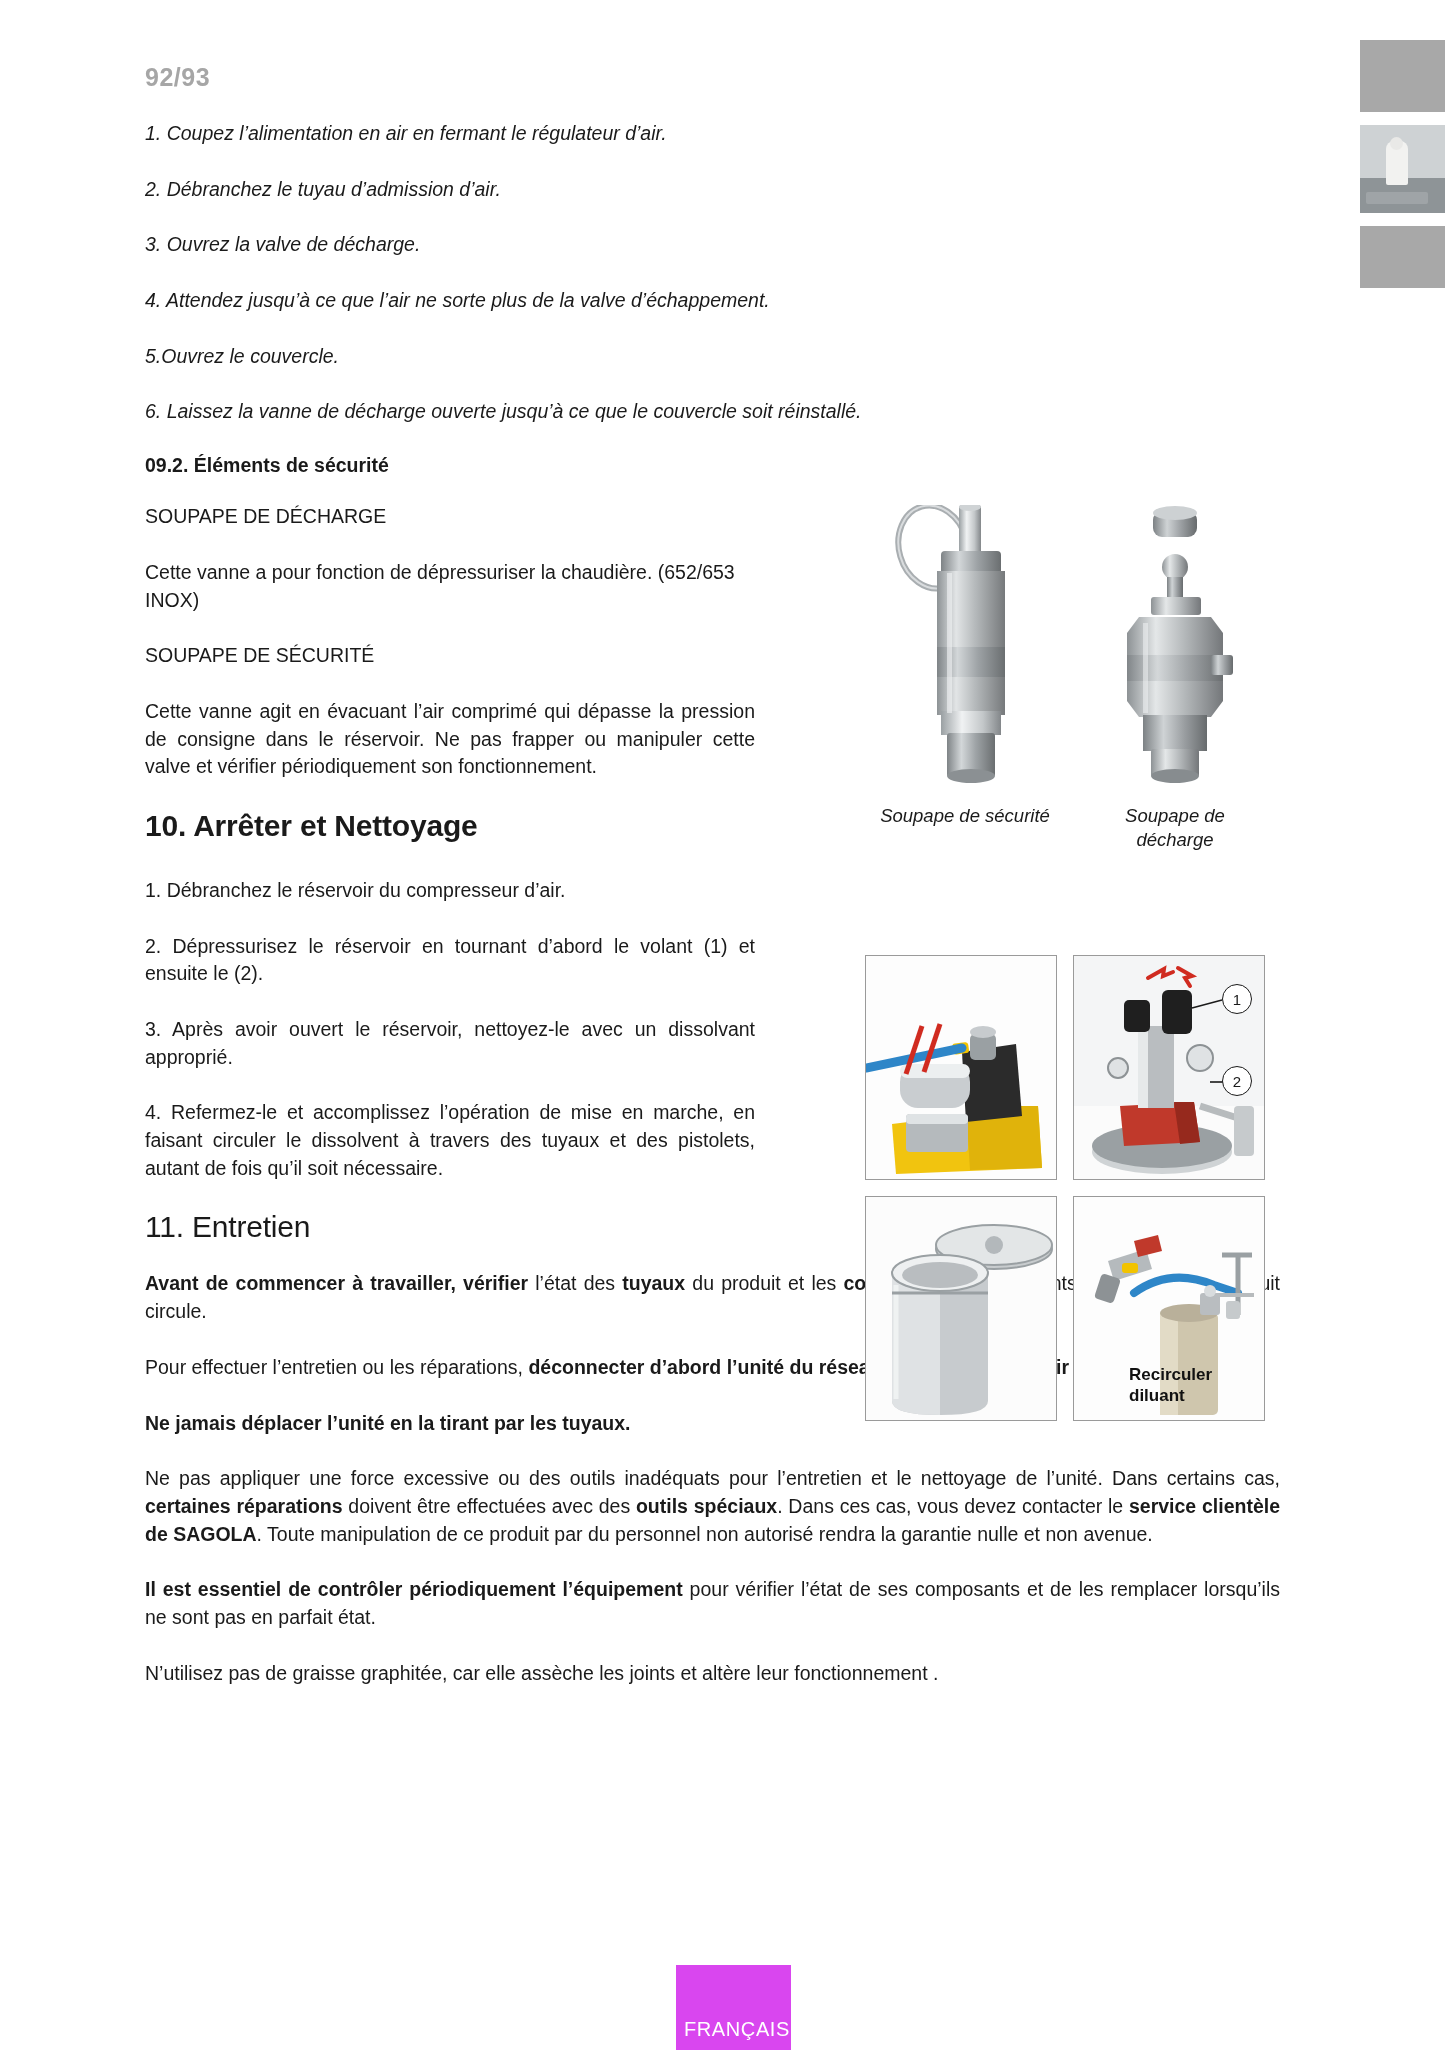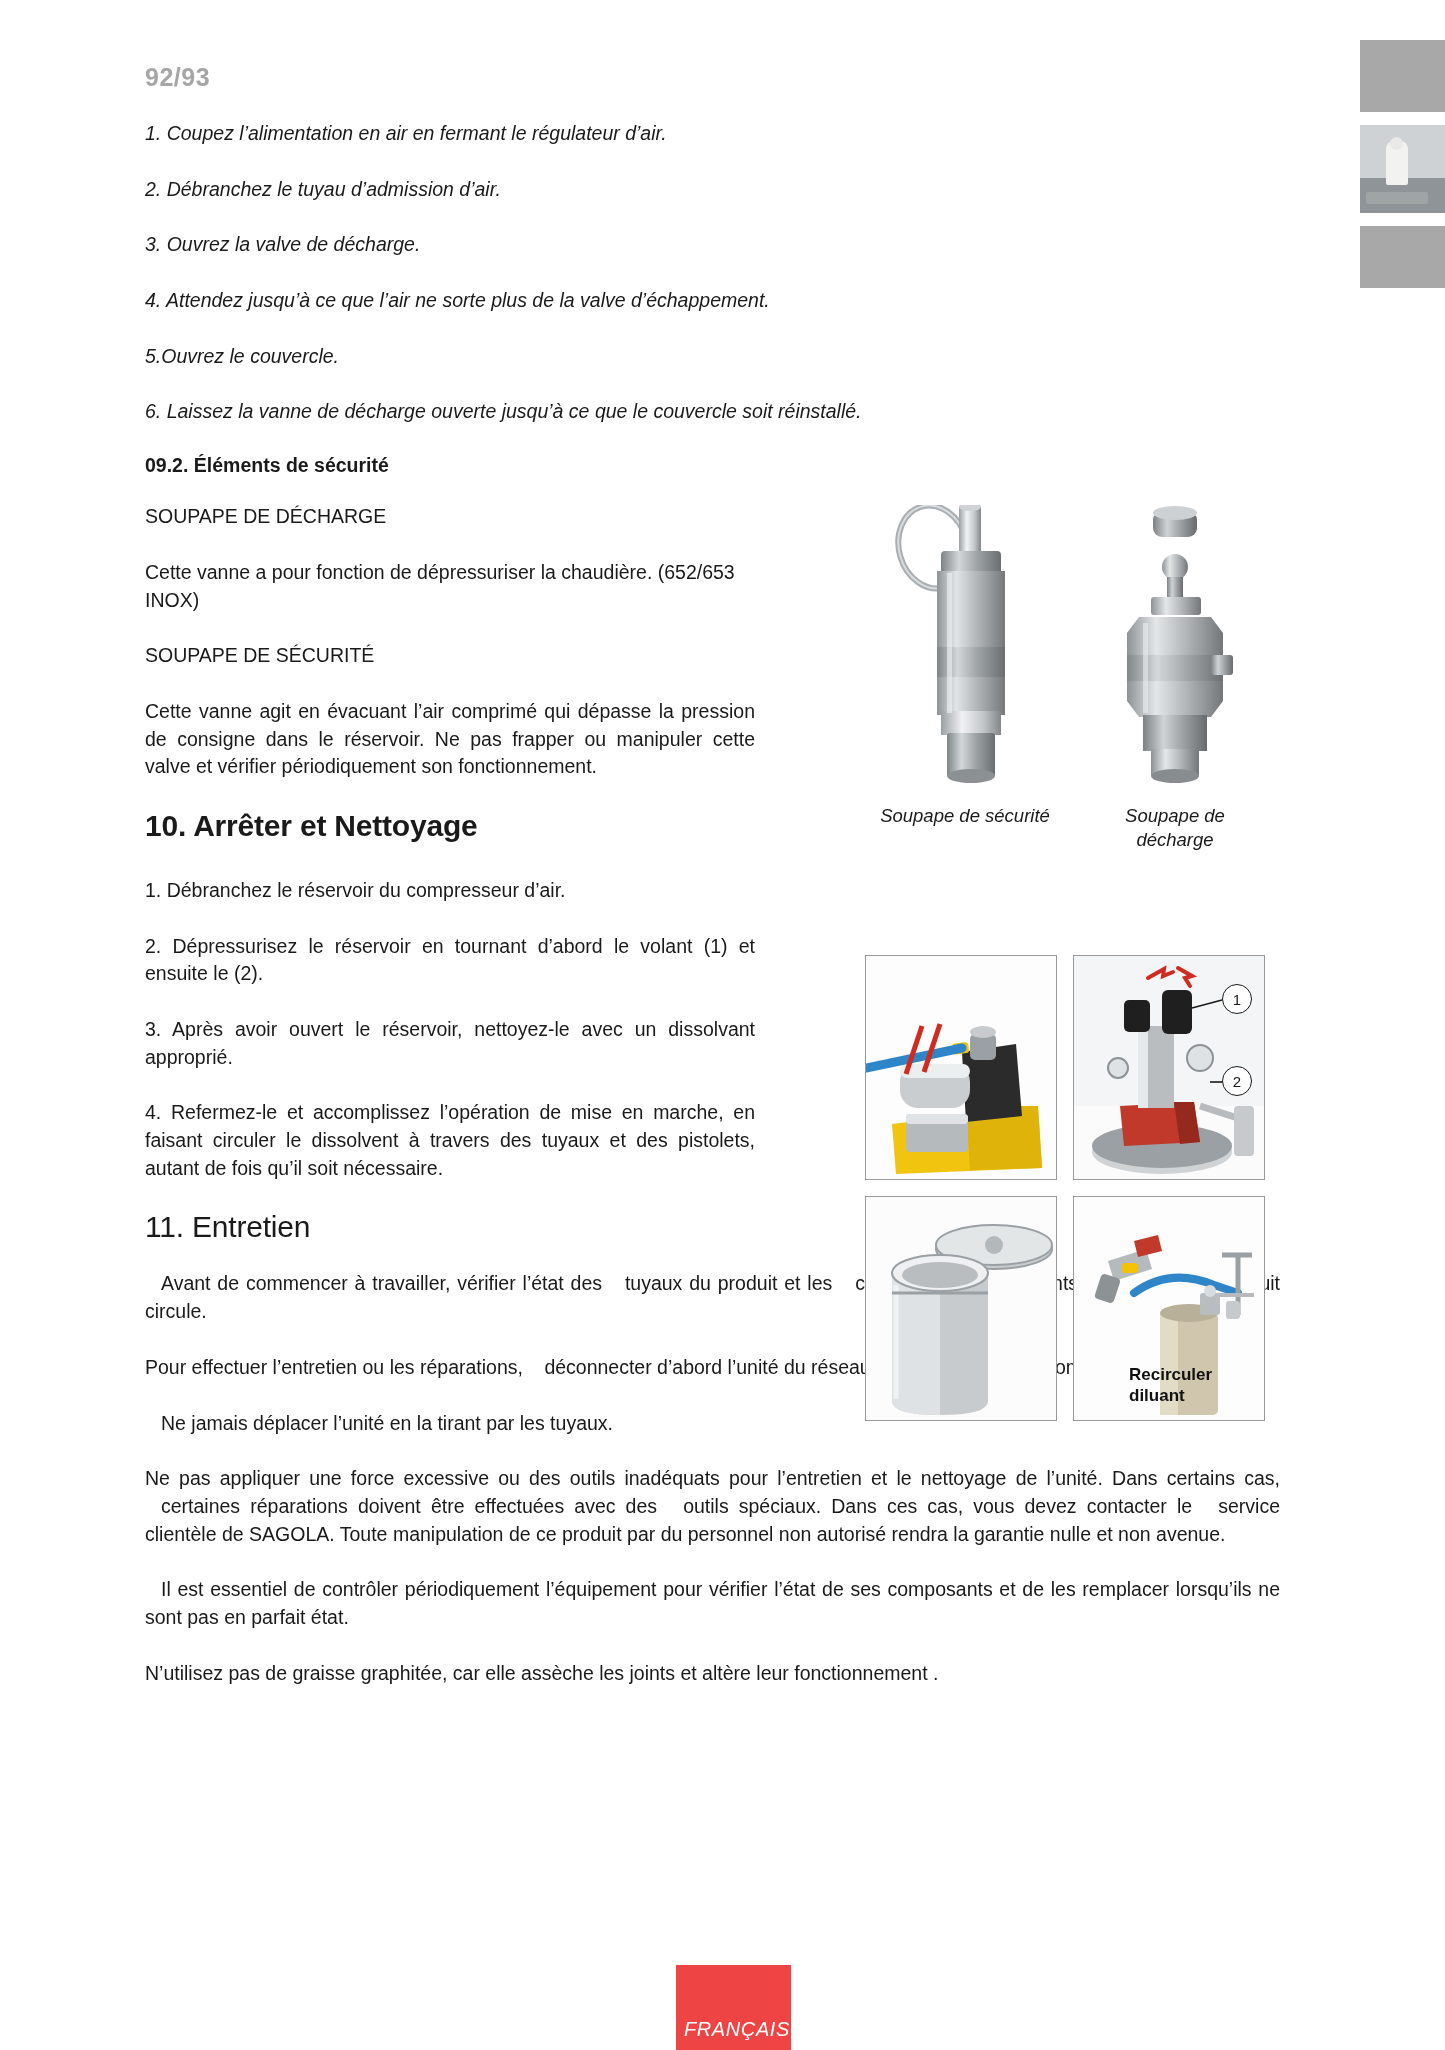--- a/index.html
+++ b/index.html
@@ -96,29 +96,28 @@
     font-family:"Liberation Sans", sans-serif;
   }
   .plabel {
     position:absolute; left:10px; bottom:14px; font-size:17px; font-weight:bold;
     line-height:1.2; color:#111;margin-left:45px;
   }
 
   
   .footer-tab {
     position:absolute; left:676px; top:1965px; width:115px; height:85px;
-    background:#ef4444;
-    font-style:italic;
+    background:#d946ef;
   }
   .footer-tab span {
     position:absolute; left:8px; bottom:9px; color:#ffffff;
     font-size:20px; letter-spacing:.6px;
   }
 
-  b, strong { font-weight:normal;margin-left:16px; }
+  b, strong { font-weight:bold; }
 </style>
 </head>
 <body>
 
 <div class="page">
 
   <div class="edge-col">
     <div class="edge-block"></div>
     <div class="edge-photo">
       <div class="wall"></div>

